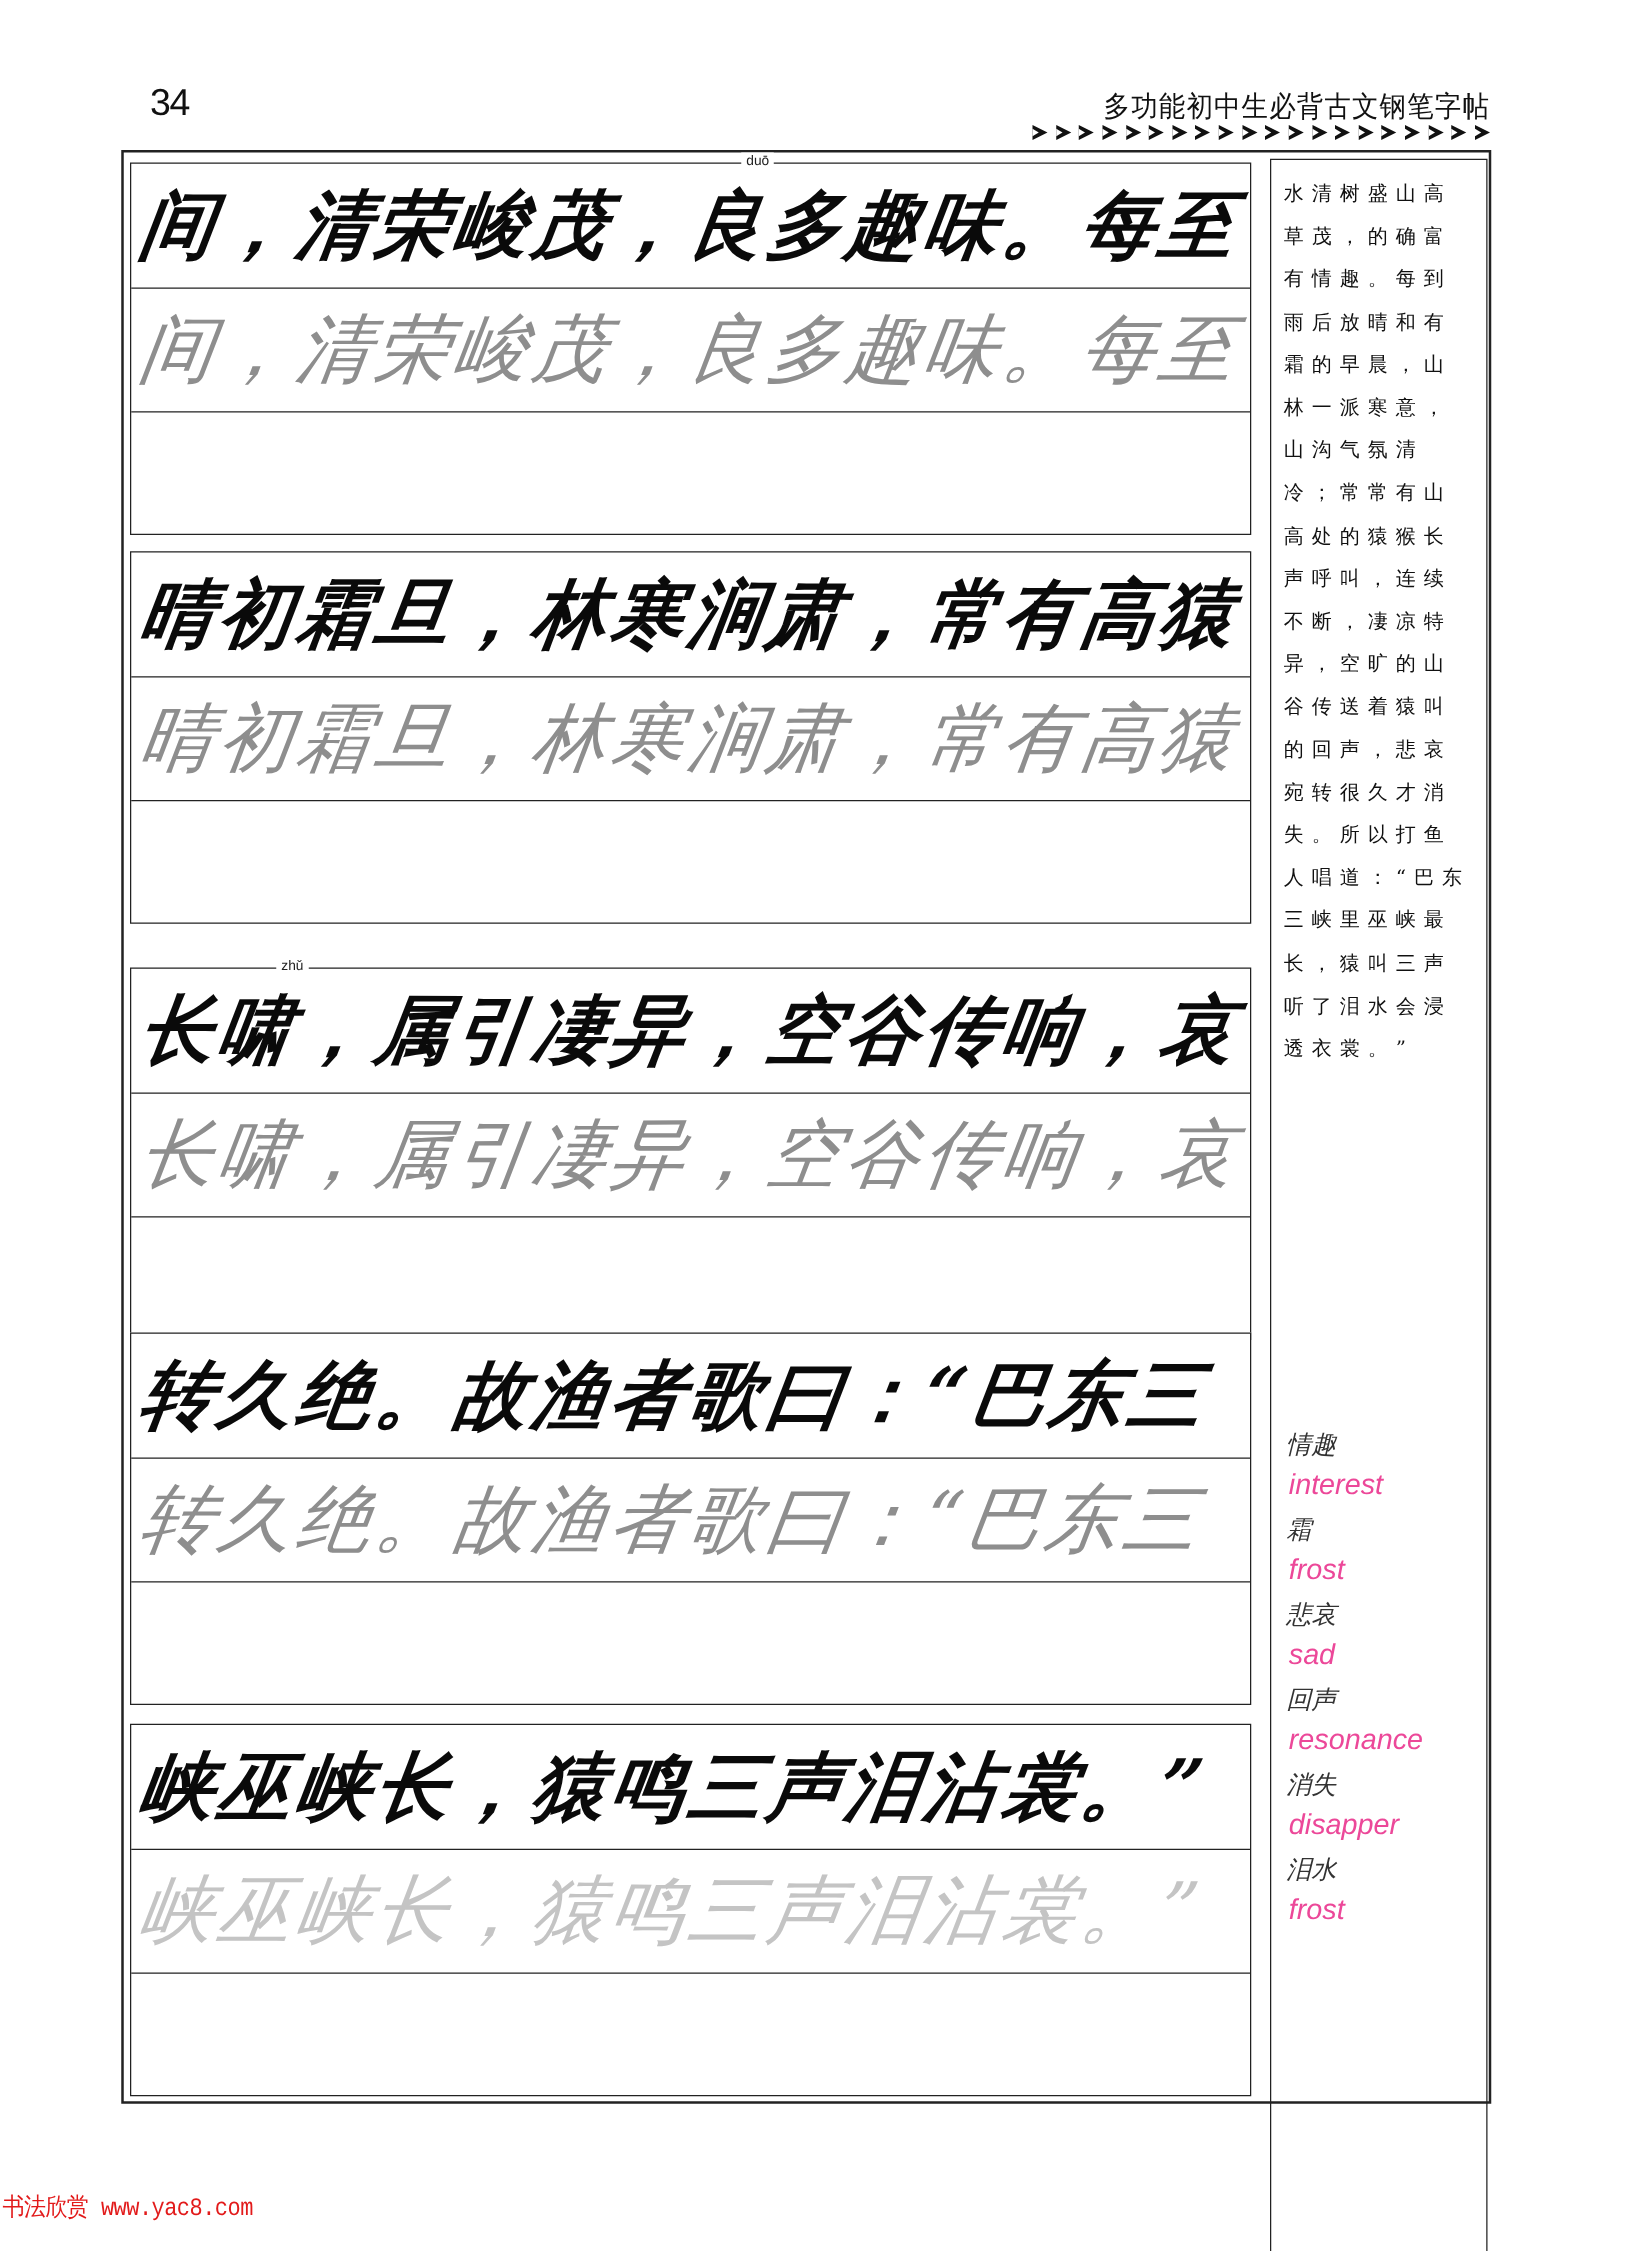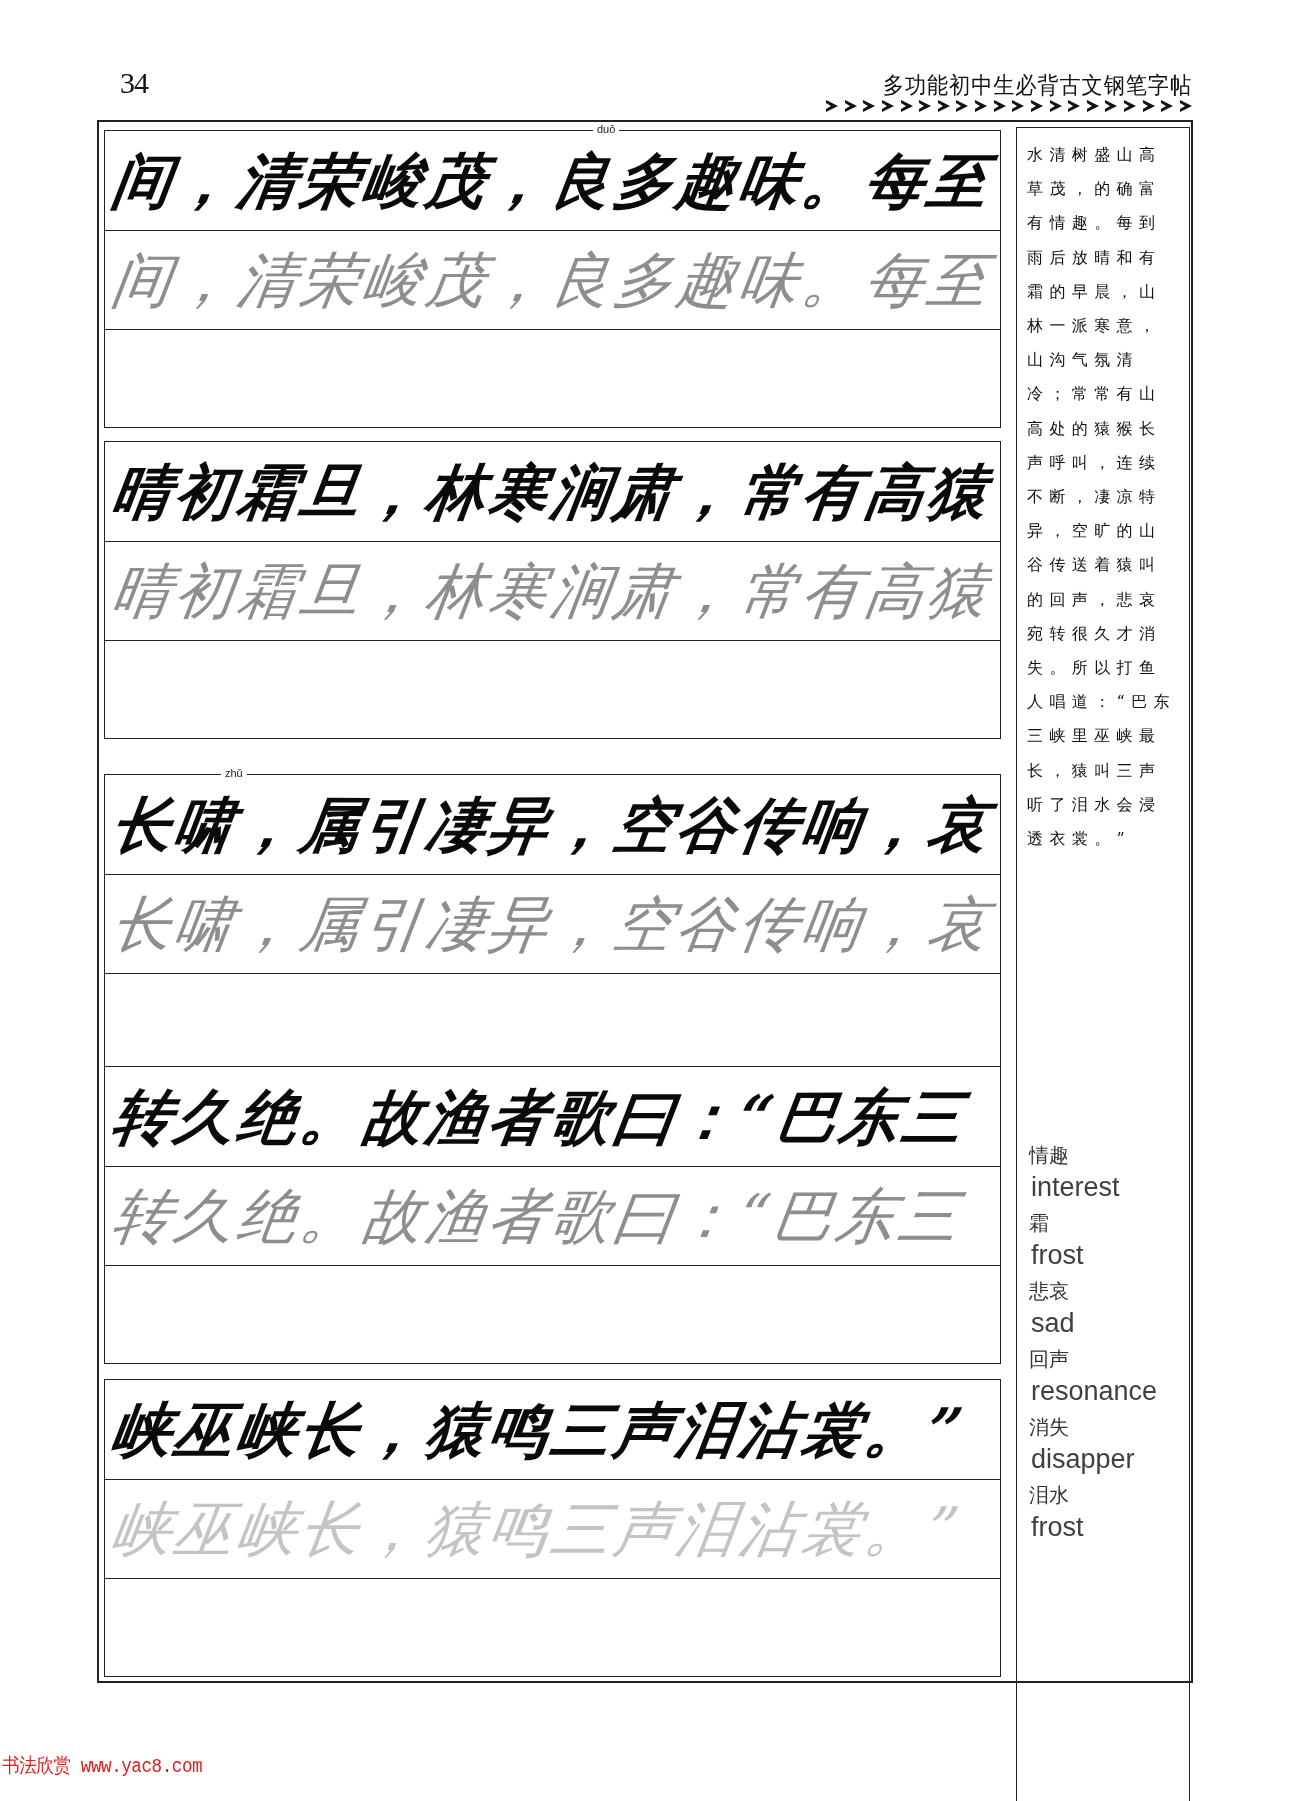--- a/index.html
+++ b/index.html
@@ -1,18 +1,18 @@
 <!DOCTYPE html>
 <html><head>
 <meta charset="utf-8">
 <style>
   html, body { margin: 0; padding: 0; background: #ffffff; }
   body { width: 1300px; height: 1801px; position: relative; overflow: hidden; font-family: "DejaVu Serif", serif; color: #111; }
 
-  .page-number { position: absolute; left: 120px; top: 66px; font-family: Liberation Serif, serif; font-size: 30px; color: #111; letter-spacing: -1px; }
+  .page-number { position: absolute; left: 120px; top: 66px; font-family: Liberation Sans, sans-serif; font-size: 30px; color: #111; letter-spacing: -1px; }
   .book-title { position: absolute; right: 108px; top: 70px; font-family: "DejaVu Sans", sans-serif; font-size: 23px; letter-spacing: 1px; color: #111; transform: scaleX(0.92); transform-origin: right center; white-space: nowrap; }
   .chevrons { position: absolute; left: 826px; top: 100px; width: 366px; height: 12px; display: flex; justify-content: space-between; }
   .chevron { width: 0; height: 0; border-top: 6px solid transparent; border-bottom: 6px solid transparent; border-left: 12px solid #111; position: relative; }
   .chevron::after { content: ""; position: absolute; left: -12px; top: -3px; border-top: 3px solid transparent; border-bottom: 3px solid transparent; border-left: 5px solid #fff; }
 
   .outer-frame { position: absolute; left: 97px; top: 120px; width: 1096px; height: 1563px; border: 2px solid #222; box-sizing: border-box; }
 
   .block { position: absolute; left: 104px; width: 897px; height: 298px; border: 1.5px solid #222; box-sizing: border-box; background: #fff; padding-left: 32px; }
   .row { position: absolute; left: 0; right: 0; height: 99px; box-sizing: border-box; display: flex; align-items: center; overflow: hidden; }
   .row.r1 { top: 0; }
@@ -20,24 +20,24 @@
   .row.r3 { top: 198px; border-top: 1.5px solid #222; }
   .script { font-family: "DejaVu Serif", serif; font-size: 60px; font-style: italic; letter-spacing: 4px; padding-left: 8px; white-space: nowrap; line-height: 1; transform: skewX(-8deg) scaleX(0.98); transform-origin: left center; }
   .script.dark { color: #0a0a0a; font-weight: bold; }
   .script.trace { color: #8e8e8e; }
   .script.trace-light { color: #c4c4c4; }
 
   .pinyin { position: absolute; top: -9px; font-family: "Liberation Sans", sans-serif; font-size: 11px; background: #fff; padding: 0 4px; color: #222; line-height: 14px; }
 
   .sidebar { position: absolute; left: 1016px; top: 127px; width: 174px; height: 1723px; border: 1.5px solid #222; box-sizing: border-box; }
   .translation { position: absolute; left: 10px; top: 10px; width: 152px; font-family: "DejaVu Serif", serif; font-size: 16px; line-height: 34.2px; letter-spacing: 6.4px; color: #111; word-break: break-all; }
-  .glossary { position: absolute; left: 12px; top: 1012px; width: 150px; }
+  .glossary { position: absolute; left: 12px; top: 1012px; width: 150px; font-style: italic; }
   .gloss-item { margin-bottom: 4px; }
   .gloss-zh { font-family: "DejaVu Sans", sans-serif; font-size: 20px; color: #333; line-height: 30px; }
-  .gloss-en { font-family: "Liberation Sans", sans-serif; font-size: 27px; color: #404040; line-height: 34px; padding-left: 2px; }
+  .gloss-en { font-family: "Liberation Sans", sans-serif; font-size: 23px; color: #ec4899; line-height: 34px; padding-left: 2px; }
 
   .watermark { position: absolute; left: 2px; top: 1752px; font-family: "Liberation Mono", monospace; font-size: 20px; color: #e21b1b; white-space: nowrap; letter-spacing: -0.5px; transform: scaleX(0.88); transform-origin: left center; }
 </style>
 </head>
 <body>
 
 <div class="page-number">34</div>
 <div class="book-title">多功能初中生必背古文钢笔字帖</div>
 <div class="chevrons">
   <span class="chevron"></span>

